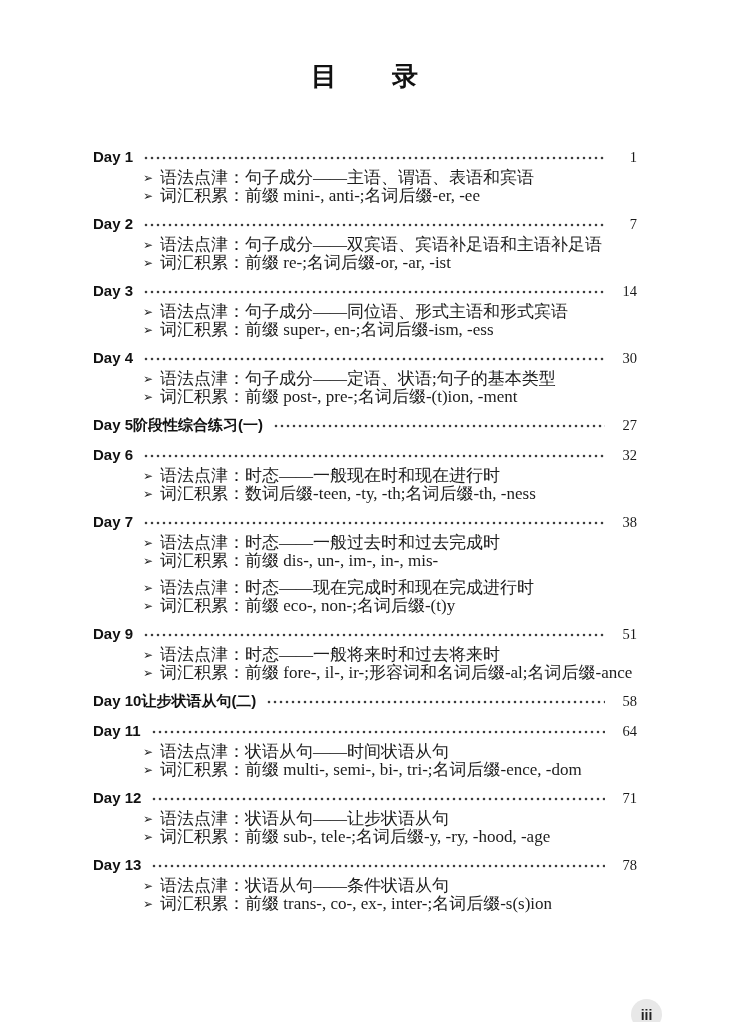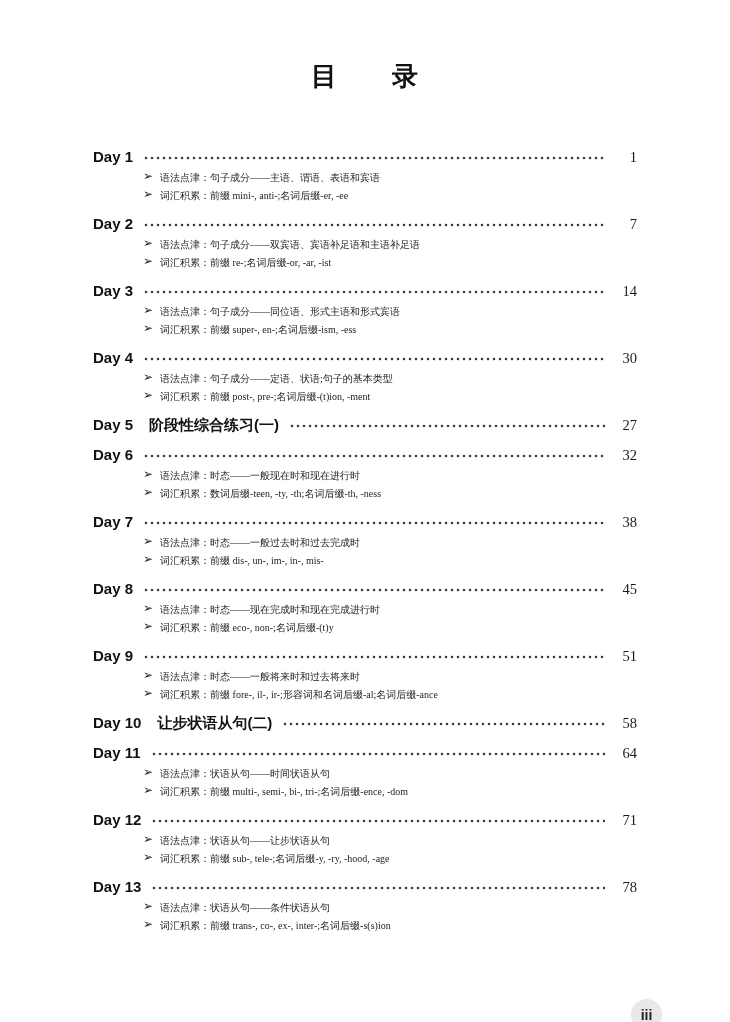--- a/index.html
+++ b/index.html
@@ -35,21 +35,21 @@
   }
   .day-label {
     font-size: 15px;
     font-weight: bold;
     white-space: nowrap;
     color: #111;
   }
   .day-title {
     font-size: 15px;
     font-weight: bold;
-    margin-left: 16px;
+    margin-left: 0;
     white-space: nowrap;
     color: #111;
   }
   .leader {
     flex: 1;
     height: 10px;
     margin: 0 8px 0 10px;
     background-image: radial-gradient(circle at 3px 6px, #3c3c3c 1.15px, transparent 1.65px);
     background-size: 6px 10px;
     background-repeat: repeat-x;
@@ -70,21 +70,21 @@
     height: 17.5px;
   }
   .bullet {
     font-size: 12px;
     margin-right: 7px;
     color: #222;
     transform: translateY(-1px);
   }
   .sub-text {
     font-family: "Liberation Serif", "DejaVu Serif", serif;
-    font-size: 10px;
+    font-size: 17px;
     color: #1c1c1c;
     white-space: nowrap;
   }
   .corner-badge {
     position: absolute;
     left: 631px;
     top: 951px;
     width: 31px;
     height: 31px;
     border-radius: 50%;
@@ -223,26 +223,20 @@
             <span class="sub-text">语法点津：时态——一般过去时和过去完成时</span>
           </div>
           <div class="sub-row">
             <span class="bullet">➢</span>
             <span class="sub-text">词汇积累：前缀 dis-, un-, im-, in-, mis-</span>
           </div>
         </div>
   </div>
 
   <div class="entry">
-    <div class="entry-row">
-      <span class="day-label">Day 8</span>
-
-      <span class="leader"></span>
-      <span class="page-num">45</span>
-    </div>
     <div class="subs">
           <div class="sub-row">
             <span class="bullet">➢</span>
             <span class="sub-text">语法点津：时态——现在完成时和现在完成进行时</span>
           </div>
           <div class="sub-row">
             <span class="bullet">➢</span>
             <span class="sub-text">词汇积累：前缀 eco-, non-;名词后缀-(t)y</span>
           </div>
         </div>

